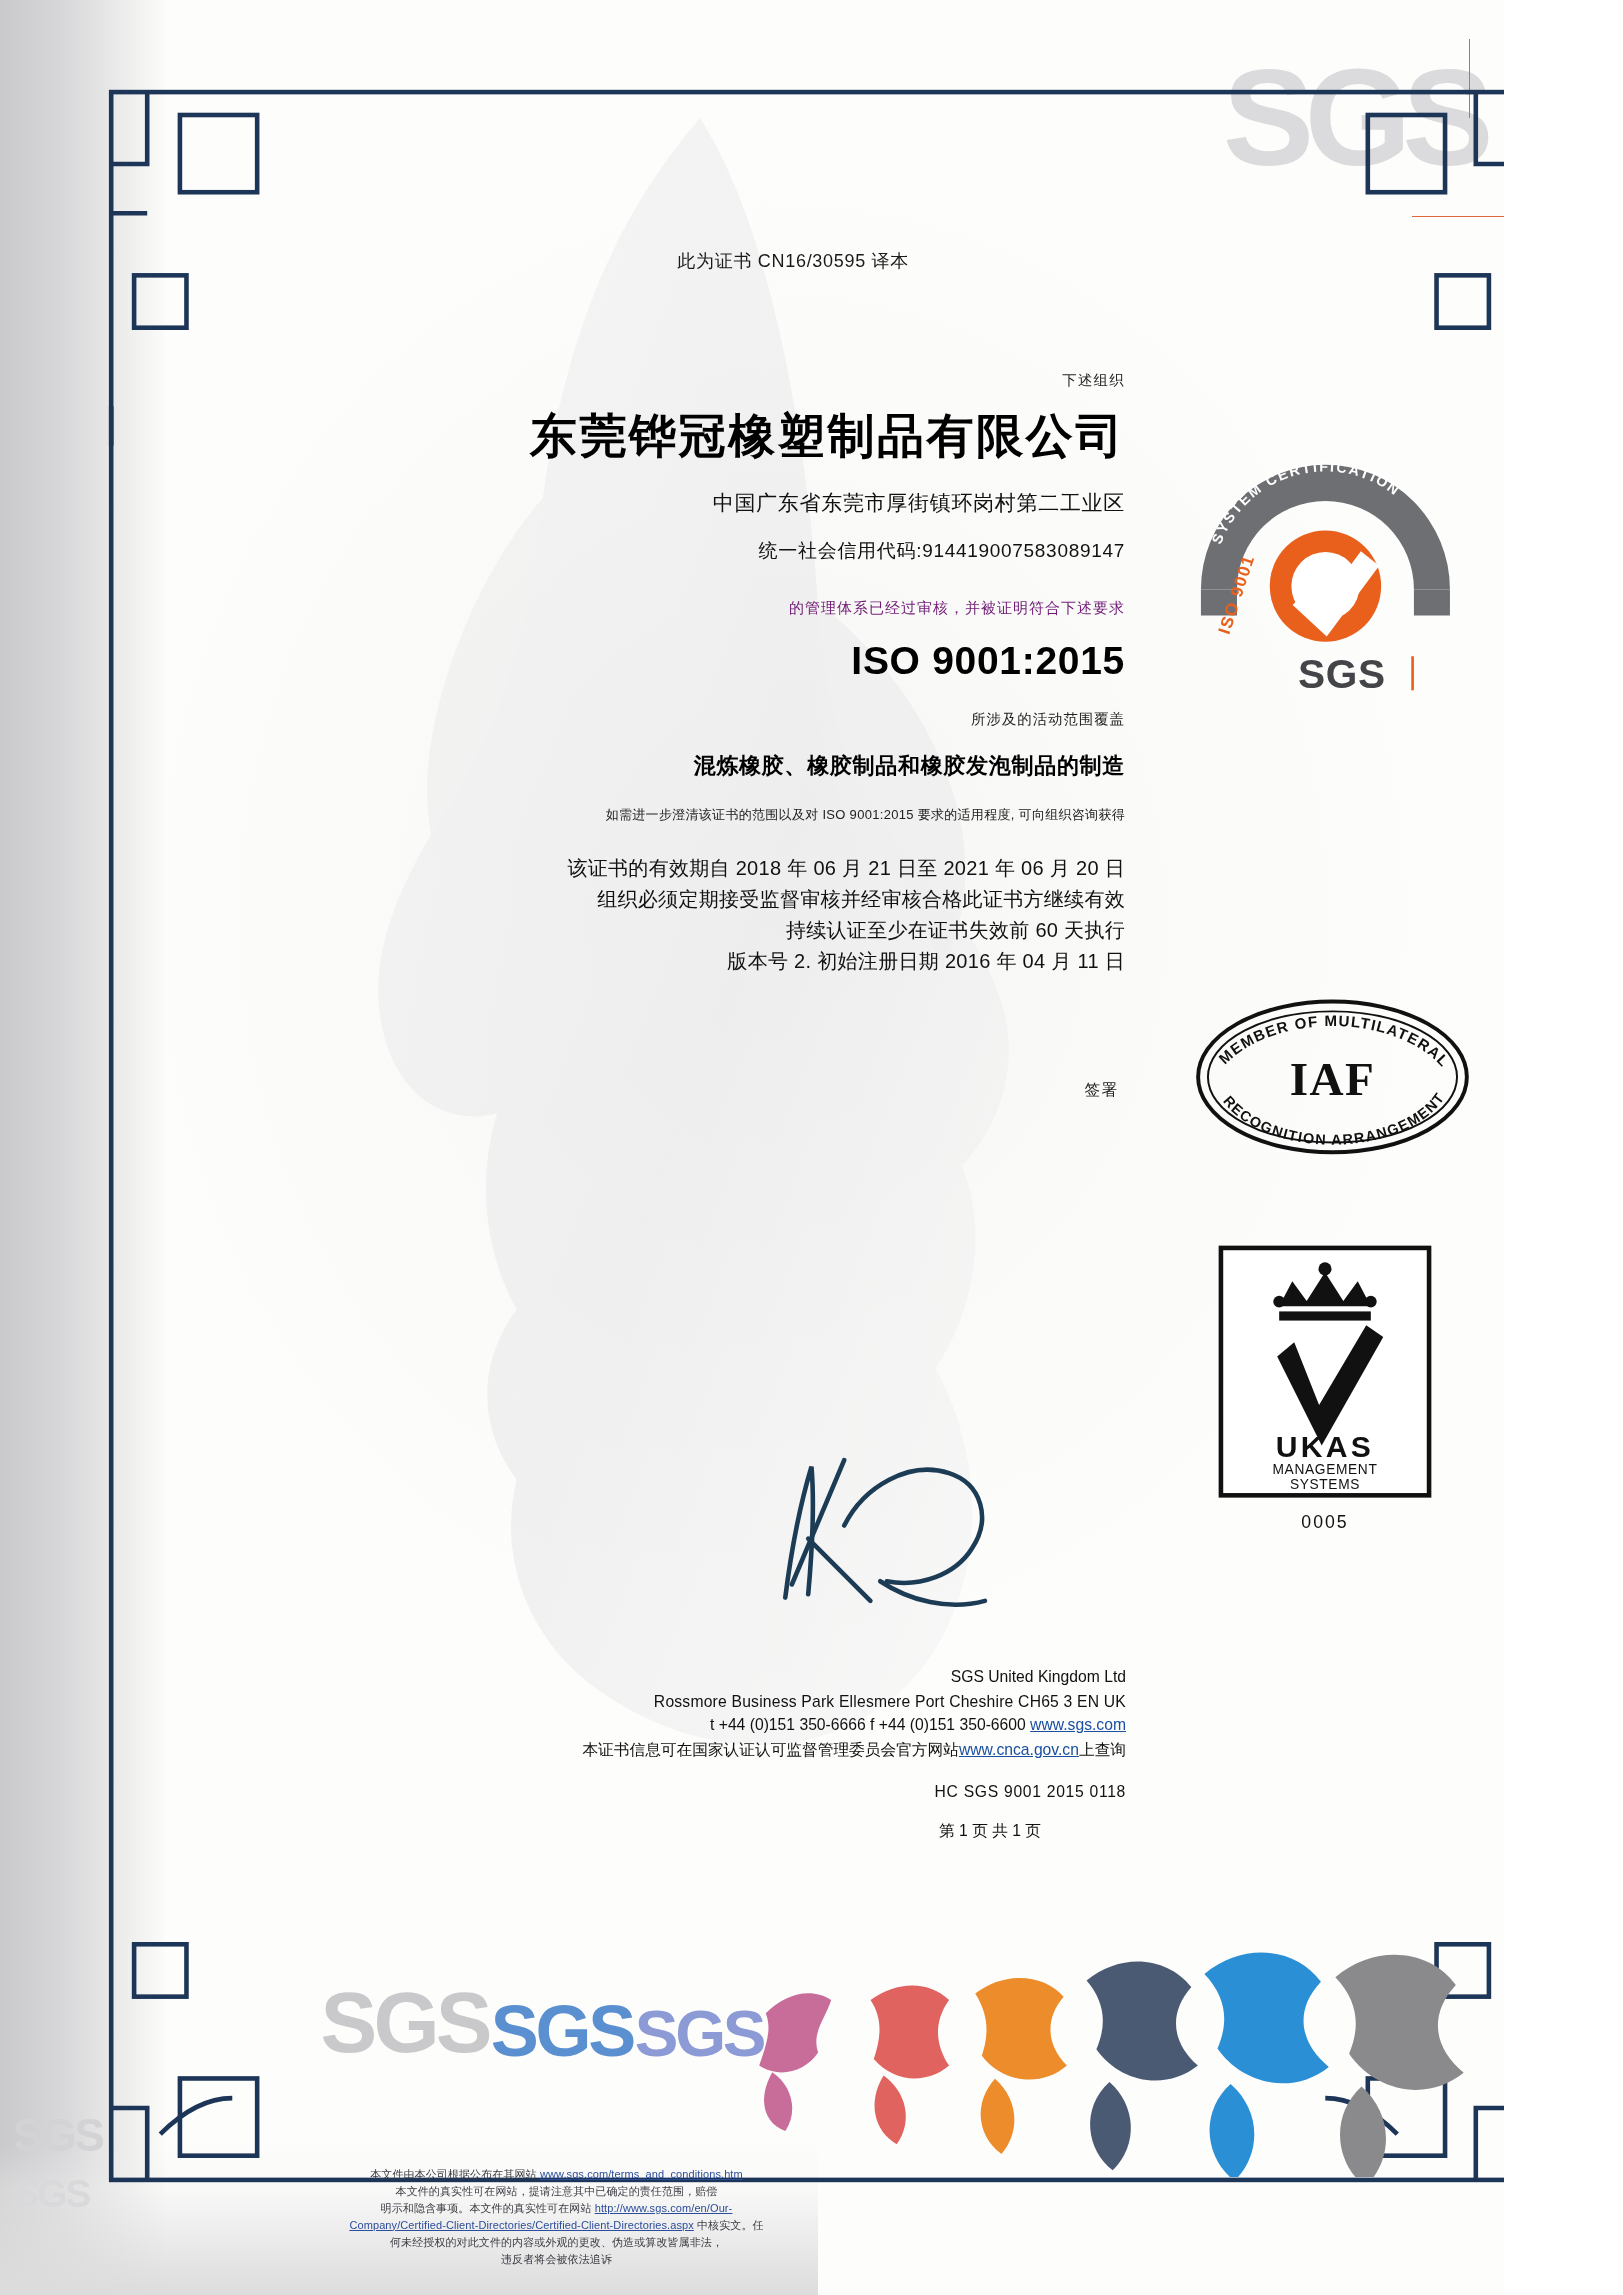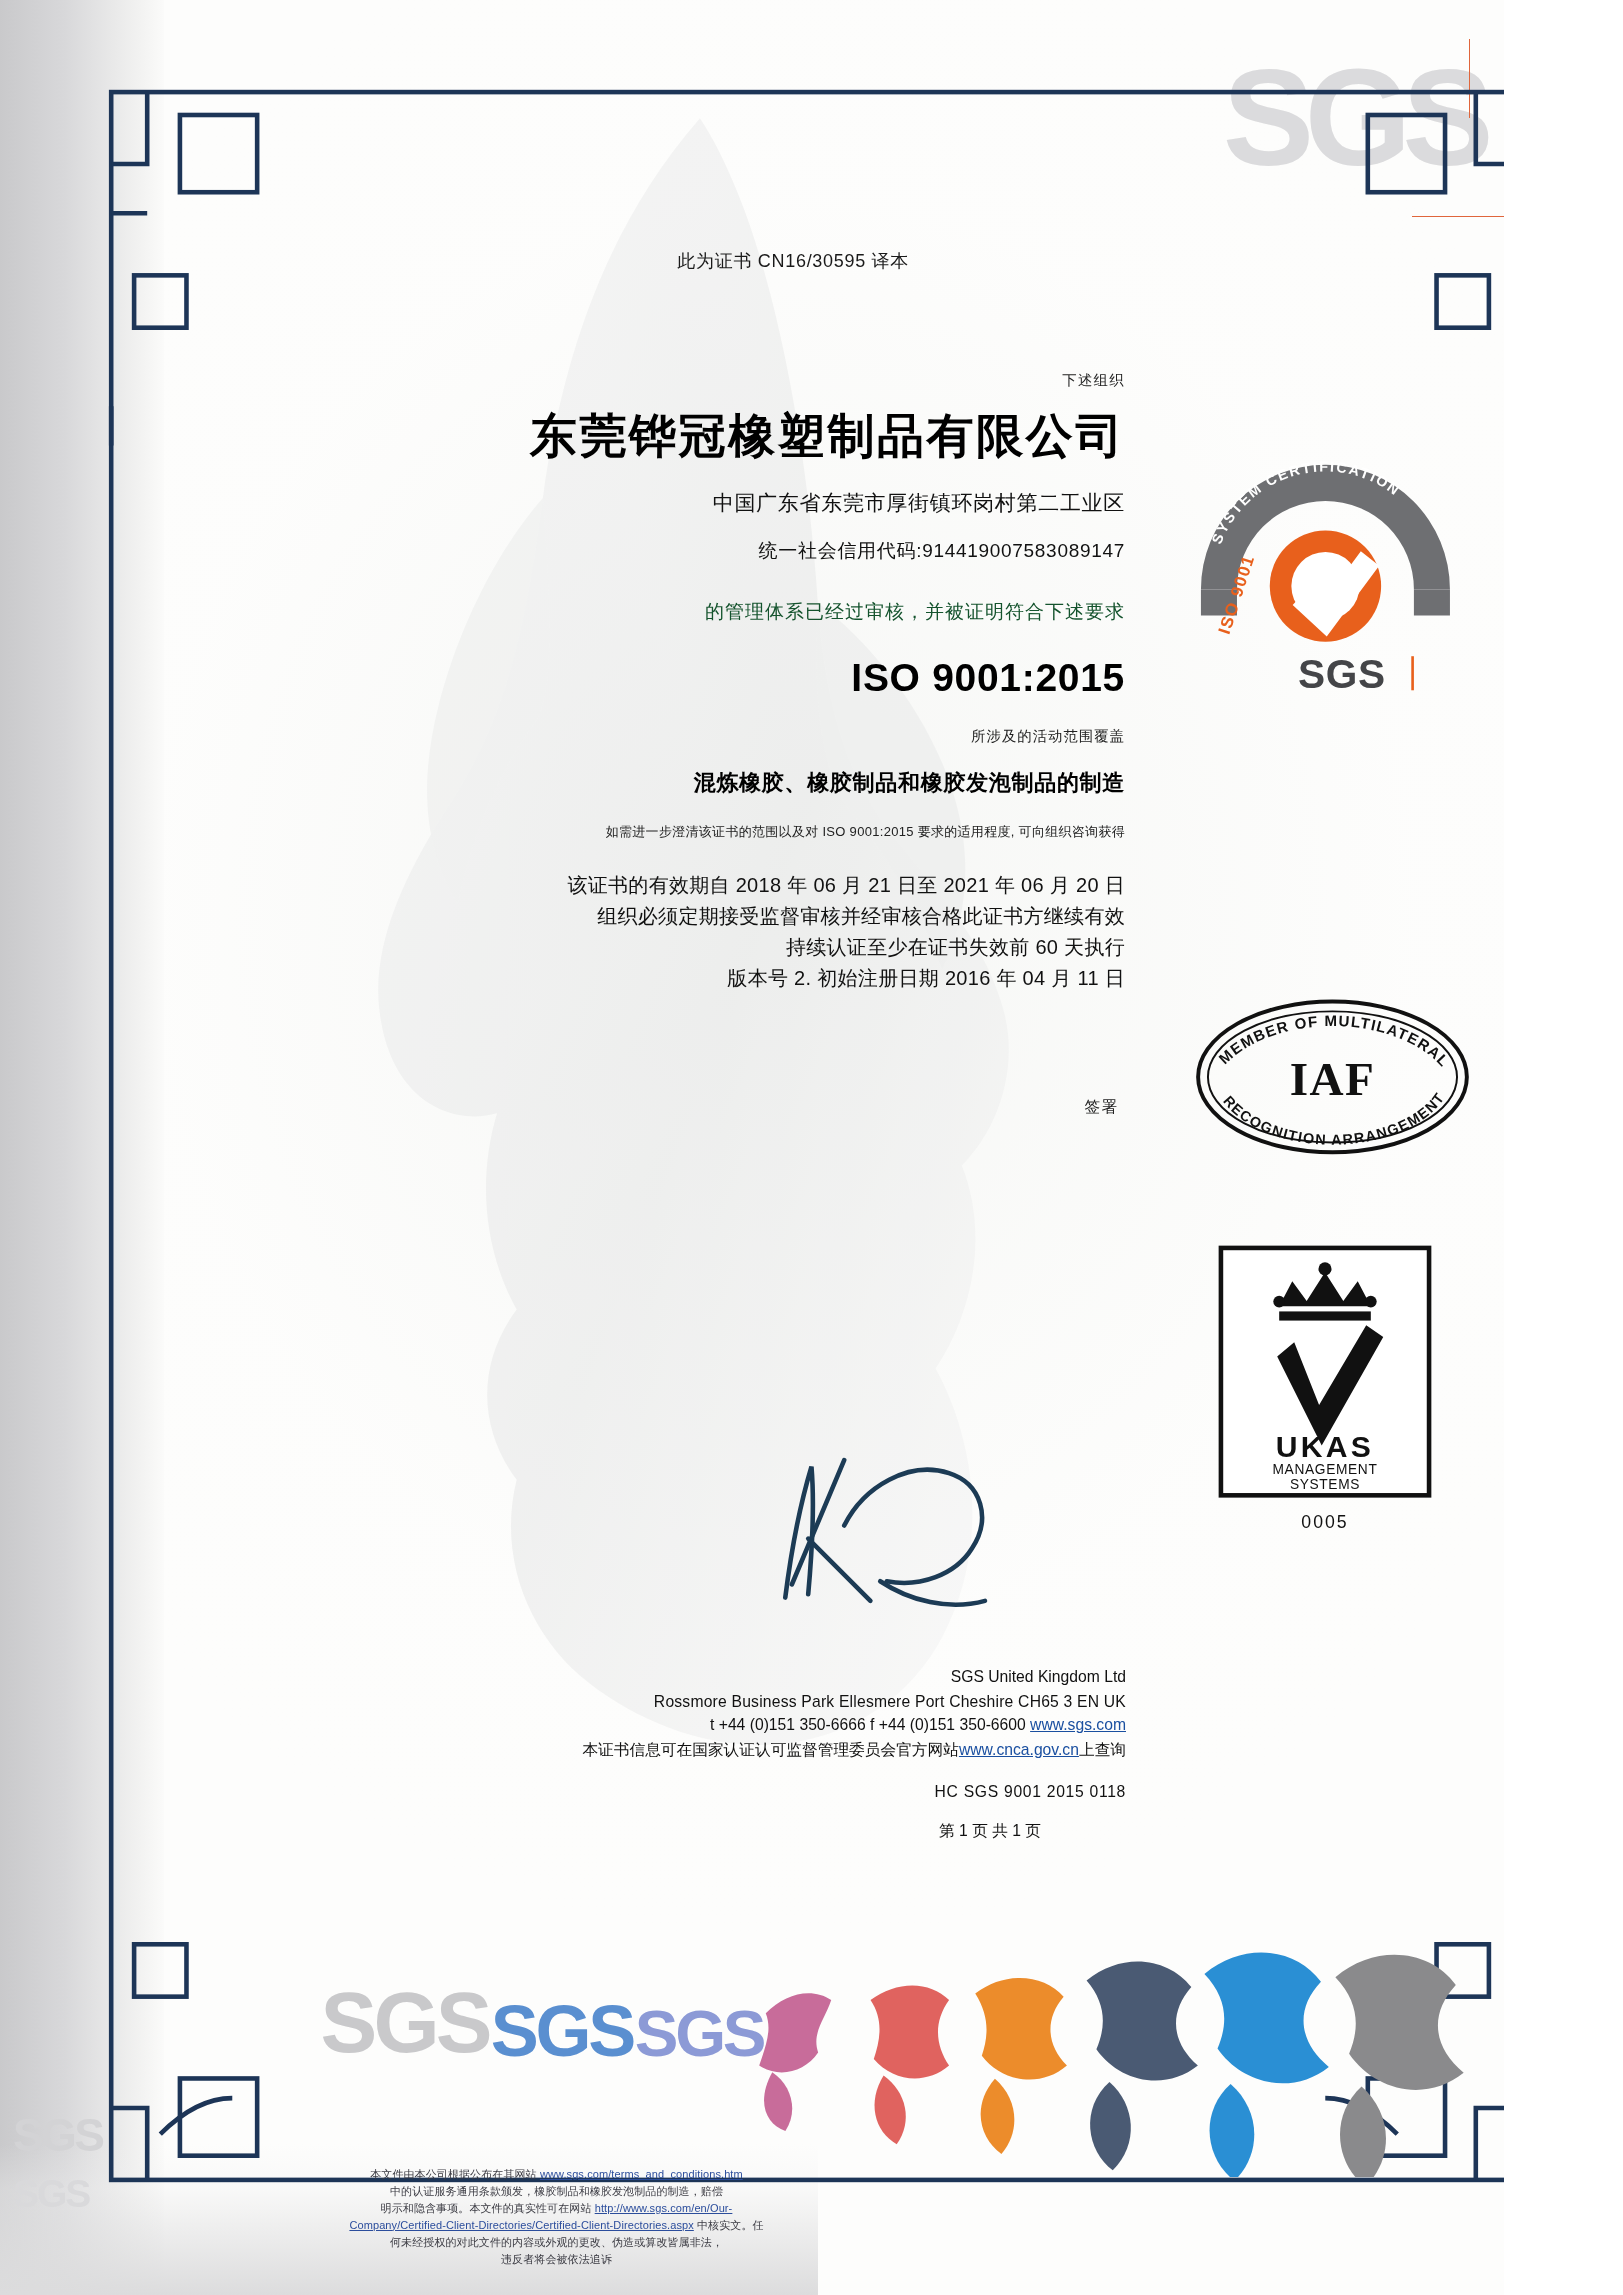--- a/index.html
+++ b/index.html
@@ -94,24 +94,24 @@
     color: #111;
     margin-bottom: 21px;
   }
   .company-code {
     font-size: 19px;
     letter-spacing: 0.7px;
     color: #111;
     margin-bottom: 35px;
   }
   .audited-line {
-    font-size: 19px;
+    font-size: 15px;
     letter-spacing: 1px;
-    color: #14532d;
-    margin-bottom: 31px;
+    color: #701a75;
+    margin-bottom: 21px;
   }
   .standard {
     font-size: 39px;
     font-weight: bold;
     letter-spacing: 0.7px;
     color: #000;
     margin-bottom: 27.5px;
   }
   .scope-label {
     font-size: 14.4px;
@@ -451,21 +451,21 @@
     </svg>
   </div>
 
   <div class="sgs-ghost">SGS</div>
   <div class="sgs-ghost-2">SGS</div>
 
   <div class="legal">
     <div>
       <span>本文件由本公司根据公布在其网站 </span><span class="lnk">www.sgs.com/terms_and_conditions.htm</span>
     </div>
-    <div>中的认证服务通用条款颁发，橡胶制品和橡胶发泡制品的制造，赔偿</div>
+    <div>本文件的真实性可在网站，提请注意其中已确定的责任范围，赔偿</div>
     <div>
       <span>明示和隐含事项。本文件的真实性可在网站 </span><span class="lnk">http://www.sgs.com/en/Our-</span>
     </div>
     <div>
       <span class="lnk">Company/Certified-Client-Directories/Certified-Client-Directories.aspx</span><span> 中核实文。任</span>
     </div>
     <div>何未经授权的对此文件的内容或外观的更改、伪造或算改皆属非法，</div>
     <div>违反者将会被依法追诉</div>
   </div>
 

